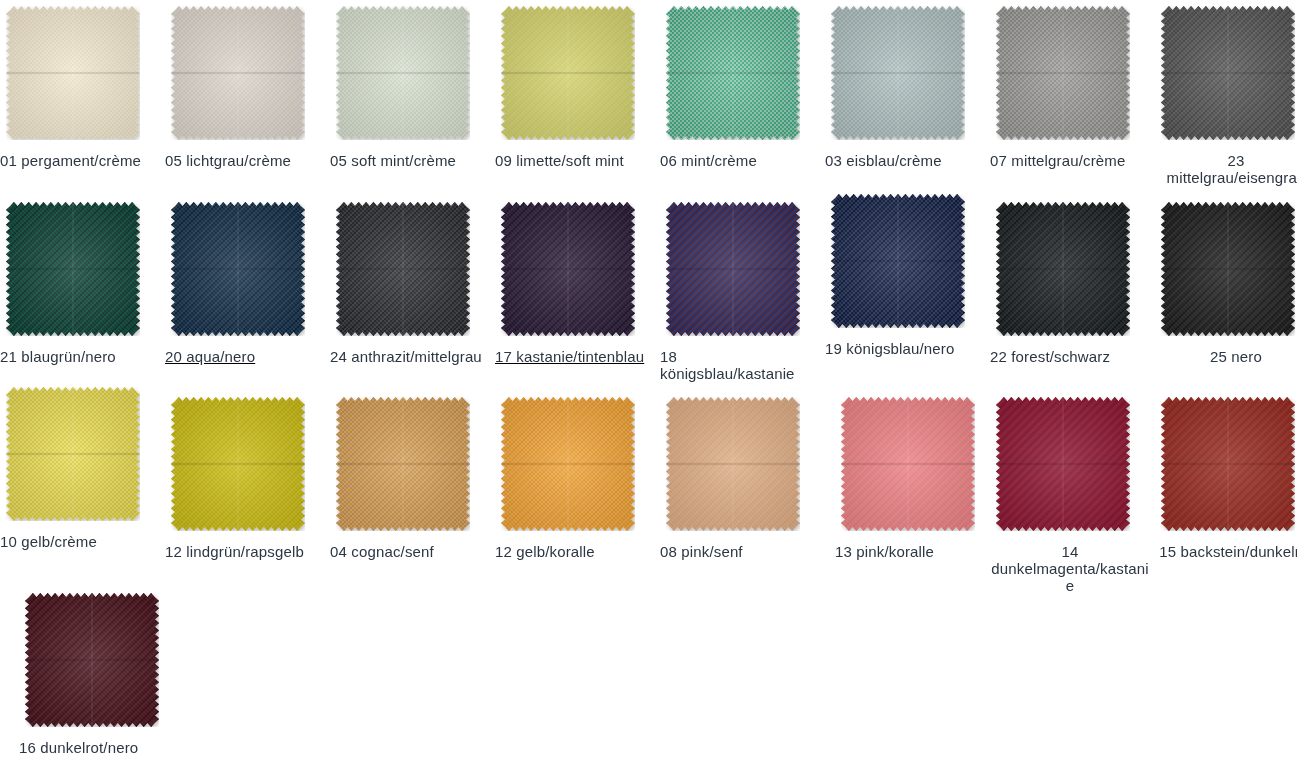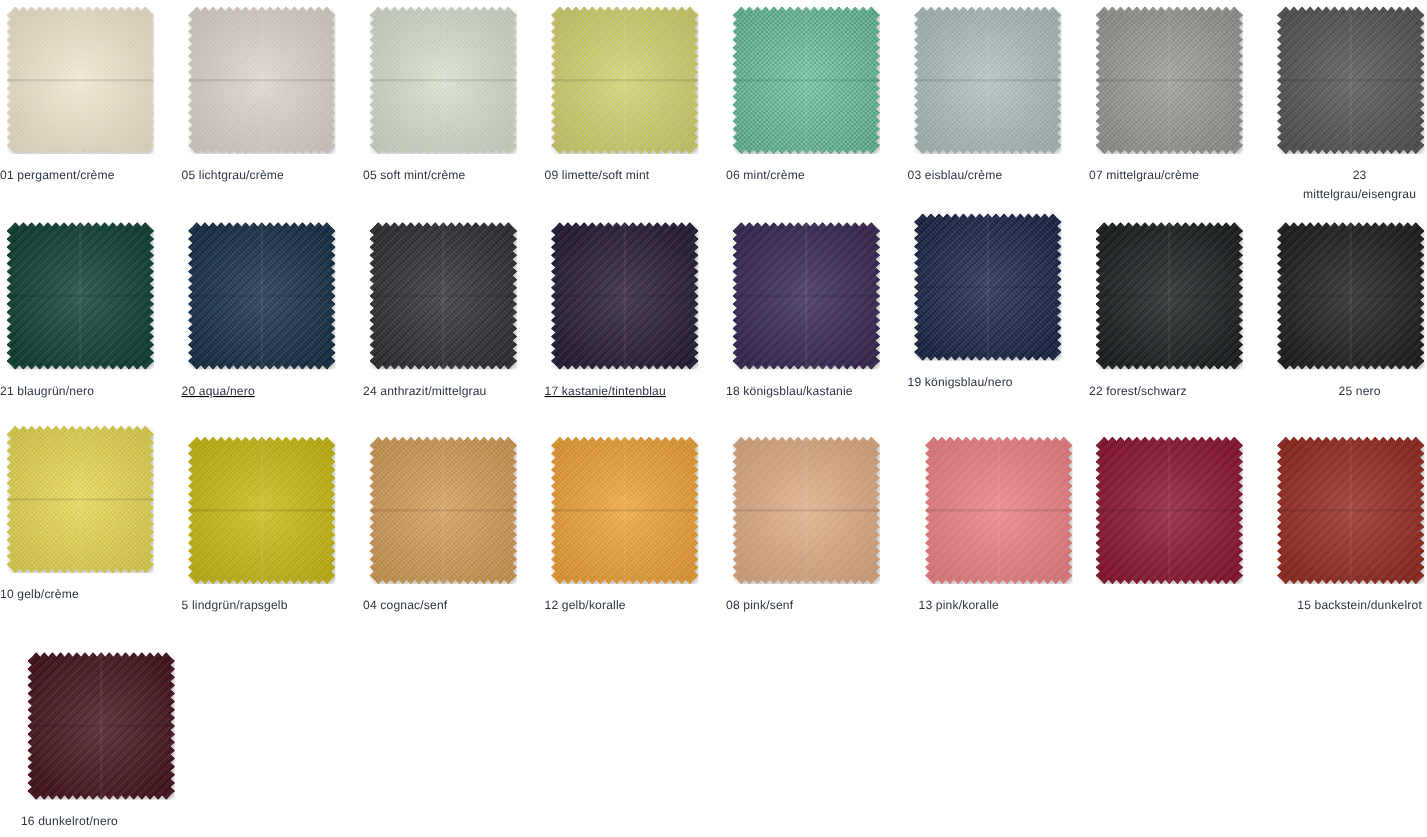--- a/index.html
+++ b/index.html
@@ -38,21 +38,21 @@
   .swatch-svg {
     display: block;
     width: 134px;
     height: 134px;
   }
 
   .swatch-label {
     margin-top: 12px;
     width: 153px;
     margin-left: 0px;
-    font-size: 11px;
+    font-size: 15px;
     line-height: 17px;
     letter-spacing: 0.15px;
     color: #2c3643;
     text-align: left;
     word-wrap: break-word;
   }
   .swatch-label.center {
     text-align: center;
     width: 160px;
   }
@@ -721,21 +721,21 @@
           <path d="M 4.2 4.2 L 7.894117647058824 0 L 11.588235294117647 4.2 L 15.28235294117647 0 L 18.976470588235294 4.2 L 22.670588235294115 0 L 26.36470588235294 4.2 L 30.05882352941176 0 L 33.752941176470586 4.2 L 37.44705882352941 0 L 41.141176470588235 4.2 L 44.83529411764706 0 L 48.529411764705884 4.2 L 52.22352941176471 0 L 55.917647058823526 4.2 L 59.61176470588235 0 L 63.305882352941175 4.2 L 67 0 L 70.69411764705882 4.2 L 74.38823529411765 0 L 78.08235294117647 4.2 L 81.7764705882353 0 L 85.47058823529412 4.2 L 89.16470588235293 0 L 92.85882352941177 4.2 L 96.55294117647058 0 L 100.24705882352941 4.2 L 103.94117647058823 0 L 107.63529411764705 4.2 L 111.32941176470588 0 L 115.0235294117647 4.2 L 118.71764705882353 0 L 122.41176470588235 4.2 L 126.10588235294117 0 L 129.79999999999998 4.2 L 133.99999999999997 7.894117647058824 L 129.79999999999998 11.588235294117647 L 133.99999999999997 15.28235294117647 L 129.79999999999998 18.976470588235294 L 133.99999999999997 22.670588235294115 L 129.79999999999998 26.36470588235294 L 133.99999999999997 30.05882352941176 L 129.79999999999998 33.752941176470586 L 133.99999999999997 37.44705882352941 L 129.79999999999998 41.141176470588235 L 133.99999999999997 44.83529411764706 L 129.79999999999998 48.529411764705884 L 133.99999999999997 52.22352941176471 L 129.79999999999998 55.917647058823526 L 133.99999999999997 59.61176470588235 L 129.79999999999998 63.305882352941175 L 133.99999999999997 67 L 129.79999999999998 70.69411764705882 L 133.99999999999997 74.38823529411765 L 129.79999999999998 78.08235294117647 L 133.99999999999997 81.7764705882353 L 129.79999999999998 85.47058823529412 L 133.99999999999997 89.16470588235293 L 129.79999999999998 92.85882352941177 L 133.99999999999997 96.55294117647058 L 129.79999999999998 100.24705882352941 L 133.99999999999997 103.94117647058823 L 129.79999999999998 107.63529411764705 L 133.99999999999997 111.32941176470588 L 129.79999999999998 115.0235294117647 L 133.99999999999997 118.71764705882353 L 129.79999999999998 122.41176470588235 L 133.99999999999997 126.10588235294117 L 129.79999999999998 129.79999999999998 L 126.10588235294117 133.99999999999997 L 122.41176470588233 129.79999999999998 L 118.71764705882352 133.99999999999997 L 115.02352941176468 129.79999999999998 L 111.32941176470587 133.99999999999997 L 107.63529411764705 129.79999999999998 L 103.94117647058822 133.99999999999997 L 100.2470588235294 129.79999999999998 L 96.55294117647057 133.99999999999997 L 92.85882352941175 129.79999999999998 L 89.16470588235293 133.99999999999997 L 85.4705882352941 129.79999999999998 L 81.77647058823527 133.99999999999997 L 78.08235294117645 129.79999999999998 L 74.38823529411764 133.99999999999997 L 70.69411764705882 129.79999999999998 L 66.99999999999999 133.99999999999997 L 63.30588235294117 129.79999999999998 L 59.61176470588234 133.99999999999997 L 55.91764705882352 129.79999999999998 L 52.22352941176469 133.99999999999997 L 48.52941176470587 129.79999999999998 L 44.83529411764705 133.99999999999997 L 41.14117647058822 129.79999999999998 L 37.4470588235294 133.99999999999997 L 33.75294117647057 129.79999999999998 L 30.058823529411754 133.99999999999997 L 26.364705882352936 129.79999999999998 L 22.670588235294105 133.99999999999997 L 18.976470588235287 129.79999999999998 L 15.282352941176455 133.99999999999997 L 11.588235294117638 129.79999999999998 L 7.89411764705882 133.99999999999997 L 4.199999999999989 129.79999999999998 L 0 126.10588235294117 L 4.2 122.41176470588233 L 0 118.71764705882352 L 4.2 115.02352941176468 L 0 111.32941176470587 L 4.2 107.63529411764705 L 0 103.94117647058822 L 4.2 100.2470588235294 L 0 96.55294117647057 L 4.2 92.85882352941175 L 0 89.16470588235293 L 4.2 85.4705882352941 L 0 81.77647058823527 L 4.2 78.08235294117645 L 0 74.38823529411764 L 4.2 70.69411764705882 L 0 66.99999999999999 L 4.2 63.30588235294117 L 0 59.61176470588234 L 4.2 55.91764705882352 L 0 52.22352941176469 L 4.2 48.52941176470587 L 0 44.83529411764705 L 4.2 41.14117647058822 L 0 37.4470588235294 L 4.2 33.75294117647057 L 0 30.058823529411754 L 4.2 26.364705882352936 L 0 22.670588235294105 L 4.2 18.976470588235287 L 0 15.282352941176455 L 4.2 11.588235294117638 L 0 7.89411764705882 L 4.2 4.199999999999989 Z" fill="#cdbe13" filter="url(#sh17)"></path>
           <g clip-path="url(#clip17)">
             <rect width="134" height="134" fill="url(#weave17)"></rect>
             <rect width="134" height="134" fill="url(#twill17)"></rect>
             <rect width="134" height="134" fill="url(#fold17)"></rect>
             <rect x="0" y="65.9" width="134" height="2.2" fill="#000000" opacity="0.10"></rect>
             <rect x="65.9" y="0" width="2.2" height="134" fill="#ffffff" opacity="0.06"></rect>
           </g>
         </svg>
       </div>
-      <div class="swatch-label">5 lindgrün/rapsgelb</div>
+      <div class="swatch-label">12 lindgrün/rapsgelb</div>
     </div>
     <div class="swatch-cell col-2" style="left: 330px; top: 397px;">
       <div class="swatch-figure">
         <svg class="swatch-svg" viewBox="0 0 134 134">
           <defs>
             <pattern id="weave18" width="4" height="4" patternUnits="userSpaceOnUse">
               <rect width="4" height="4" fill="#c99551"></rect>
               <rect x="0" y="0" width="2" height="2" fill="#c68e4d"></rect>
               <rect x="2" y="2" width="2" height="2" fill="#c68e4d"></rect>
               <rect x="2" y="0" width="2" height="2" fill="#d9a860"></rect>
@@ -906,20 +906,21 @@
           <path d="M 4.2 4.2 L 7.894117647058824 0 L 11.588235294117647 4.2 L 15.28235294117647 0 L 18.976470588235294 4.2 L 22.670588235294115 0 L 26.36470588235294 4.2 L 30.05882352941176 0 L 33.752941176470586 4.2 L 37.44705882352941 0 L 41.141176470588235 4.2 L 44.83529411764706 0 L 48.529411764705884 4.2 L 52.22352941176471 0 L 55.917647058823526 4.2 L 59.61176470588235 0 L 63.305882352941175 4.2 L 67 0 L 70.69411764705882 4.2 L 74.38823529411765 0 L 78.08235294117647 4.2 L 81.7764705882353 0 L 85.47058823529412 4.2 L 89.16470588235293 0 L 92.85882352941177 4.2 L 96.55294117647058 0 L 100.24705882352941 4.2 L 103.94117647058823 0 L 107.63529411764705 4.2 L 111.32941176470588 0 L 115.0235294117647 4.2 L 118.71764705882353 0 L 122.41176470588235 4.2 L 126.10588235294117 0 L 129.79999999999998 4.2 L 133.99999999999997 7.894117647058824 L 129.79999999999998 11.588235294117647 L 133.99999999999997 15.28235294117647 L 129.79999999999998 18.976470588235294 L 133.99999999999997 22.670588235294115 L 129.79999999999998 26.36470588235294 L 133.99999999999997 30.05882352941176 L 129.79999999999998 33.752941176470586 L 133.99999999999997 37.44705882352941 L 129.79999999999998 41.141176470588235 L 133.99999999999997 44.83529411764706 L 129.79999999999998 48.529411764705884 L 133.99999999999997 52.22352941176471 L 129.79999999999998 55.917647058823526 L 133.99999999999997 59.61176470588235 L 129.79999999999998 63.305882352941175 L 133.99999999999997 67 L 129.79999999999998 70.69411764705882 L 133.99999999999997 74.38823529411765 L 129.79999999999998 78.08235294117647 L 133.99999999999997 81.7764705882353 L 129.79999999999998 85.47058823529412 L 133.99999999999997 89.16470588235293 L 129.79999999999998 92.85882352941177 L 133.99999999999997 96.55294117647058 L 129.79999999999998 100.24705882352941 L 133.99999999999997 103.94117647058823 L 129.79999999999998 107.63529411764705 L 133.99999999999997 111.32941176470588 L 129.79999999999998 115.0235294117647 L 133.99999999999997 118.71764705882353 L 129.79999999999998 122.41176470588235 L 133.99999999999997 126.10588235294117 L 129.79999999999998 129.79999999999998 L 126.10588235294117 133.99999999999997 L 122.41176470588233 129.79999999999998 L 118.71764705882352 133.99999999999997 L 115.02352941176468 129.79999999999998 L 111.32941176470587 133.99999999999997 L 107.63529411764705 129.79999999999998 L 103.94117647058822 133.99999999999997 L 100.2470588235294 129.79999999999998 L 96.55294117647057 133.99999999999997 L 92.85882352941175 129.79999999999998 L 89.16470588235293 133.99999999999997 L 85.4705882352941 129.79999999999998 L 81.77647058823527 133.99999999999997 L 78.08235294117645 129.79999999999998 L 74.38823529411764 133.99999999999997 L 70.69411764705882 129.79999999999998 L 66.99999999999999 133.99999999999997 L 63.30588235294117 129.79999999999998 L 59.61176470588234 133.99999999999997 L 55.91764705882352 129.79999999999998 L 52.22352941176469 133.99999999999997 L 48.52941176470587 129.79999999999998 L 44.83529411764705 133.99999999999997 L 41.14117647058822 129.79999999999998 L 37.4470588235294 133.99999999999997 L 33.75294117647057 129.79999999999998 L 30.058823529411754 133.99999999999997 L 26.364705882352936 129.79999999999998 L 22.670588235294105 133.99999999999997 L 18.976470588235287 129.79999999999998 L 15.282352941176455 133.99999999999997 L 11.588235294117638 129.79999999999998 L 7.89411764705882 133.99999999999997 L 4.199999999999989 129.79999999999998 L 0 126.10588235294117 L 4.2 122.41176470588233 L 0 118.71764705882352 L 4.2 115.02352941176468 L 0 111.32941176470587 L 4.2 107.63529411764705 L 0 103.94117647058822 L 4.2 100.2470588235294 L 0 96.55294117647057 L 4.2 92.85882352941175 L 0 89.16470588235293 L 4.2 85.4705882352941 L 0 81.77647058823527 L 4.2 78.08235294117645 L 0 74.38823529411764 L 4.2 70.69411764705882 L 0 66.99999999999999 L 4.2 63.30588235294117 L 0 59.61176470588234 L 4.2 55.91764705882352 L 0 52.22352941176469 L 4.2 48.52941176470587 L 0 44.83529411764705 L 4.2 41.14117647058822 L 0 37.4470588235294 L 4.2 33.75294117647057 L 0 30.058823529411754 L 4.2 26.364705882352936 L 0 22.670588235294105 L 4.2 18.976470588235287 L 0 15.282352941176455 L 4.2 11.588235294117638 L 0 7.89411764705882 L 4.2 4.199999999999989 Z" fill="#94122f" filter="url(#sh22)"></path>
           <g clip-path="url(#clip22)">
             <rect width="134" height="134" fill="url(#weave22)"></rect>
             <rect width="134" height="134" fill="url(#twill22)"></rect>
             <rect width="134" height="134" fill="url(#fold22)"></rect>
             <rect x="0" y="65.9" width="134" height="2.2" fill="#000000" opacity="0.10"></rect>
             <rect x="65.9" y="0" width="2.2" height="134" fill="#ffffff" opacity="0.06"></rect>
           </g>
         </svg>
       </div>
+      <div class="swatch-label center">14<br>dunkelmagenta/kastanie</div>
     </div>
     <div class="swatch-cell col-7" style="left: 1155px; top: 397px;">
       <div class="swatch-figure">
         <svg class="swatch-svg" viewBox="0 0 134 134">
           <defs>
             <pattern id="weave23" width="4" height="4" patternUnits="userSpaceOnUse">
               <rect width="4" height="4" fill="#9a2d23"></rect>
               <rect x="0" y="0" width="2" height="2" fill="#9f2c22"></rect>
               <rect x="2" y="2" width="2" height="2" fill="#9f2c22"></rect>
               <rect x="2" y="0" width="2" height="2" fill="#8a2a21"></rect>

